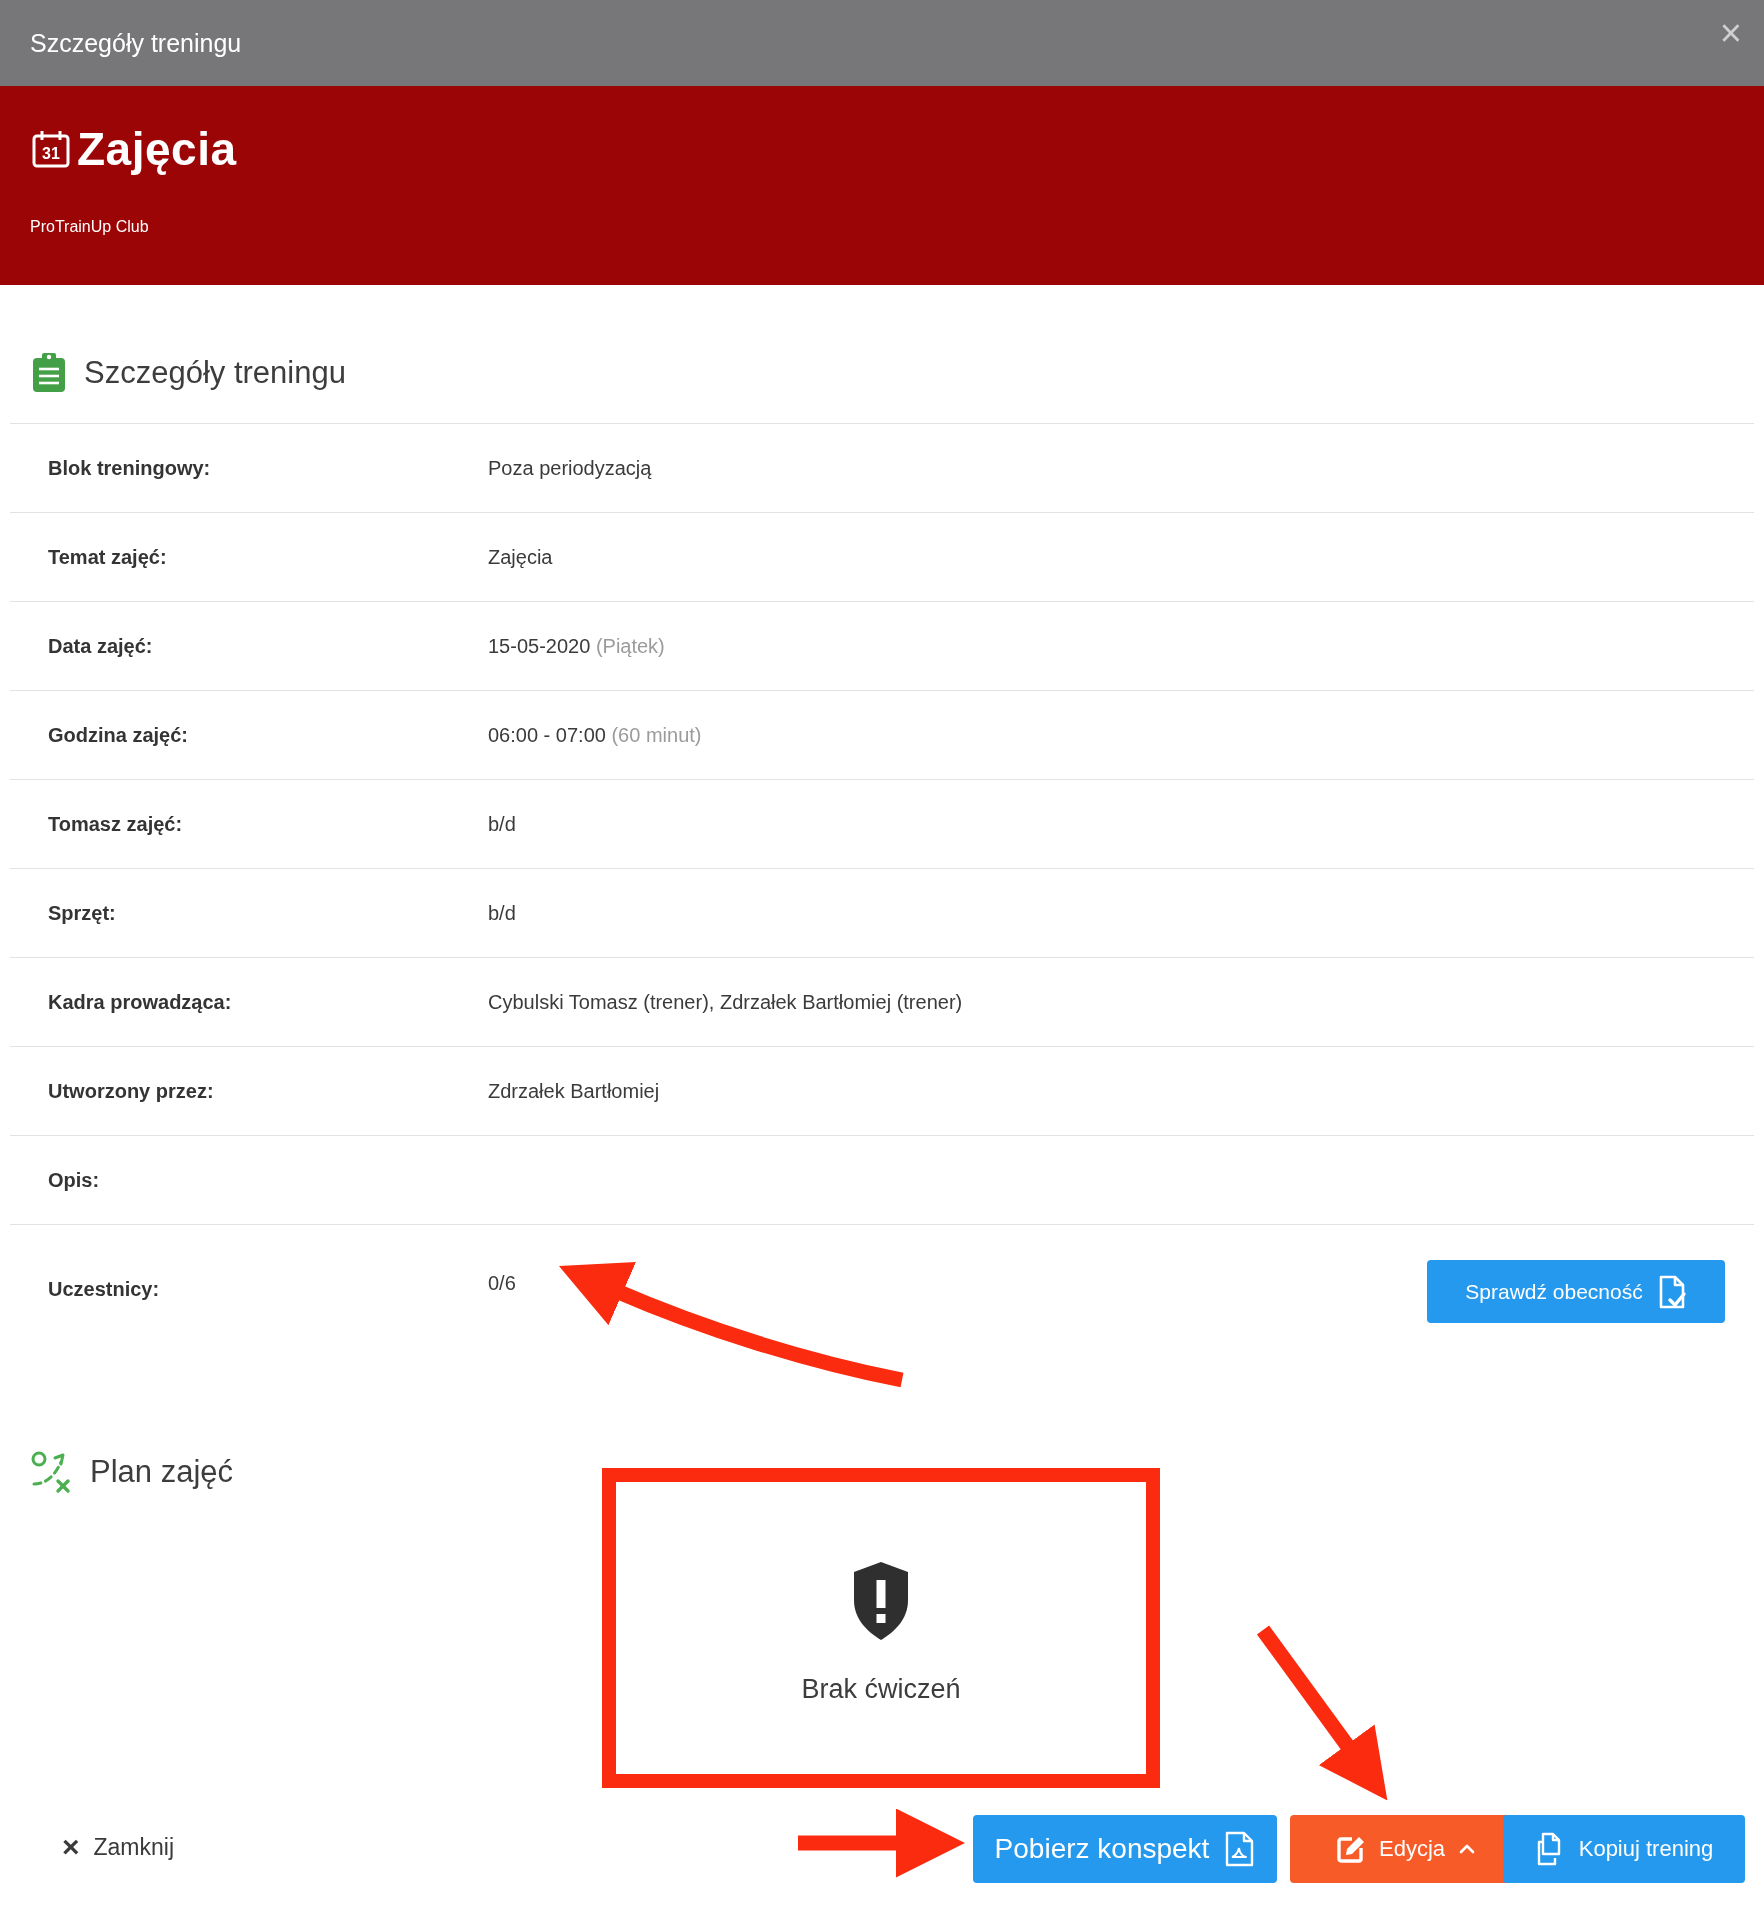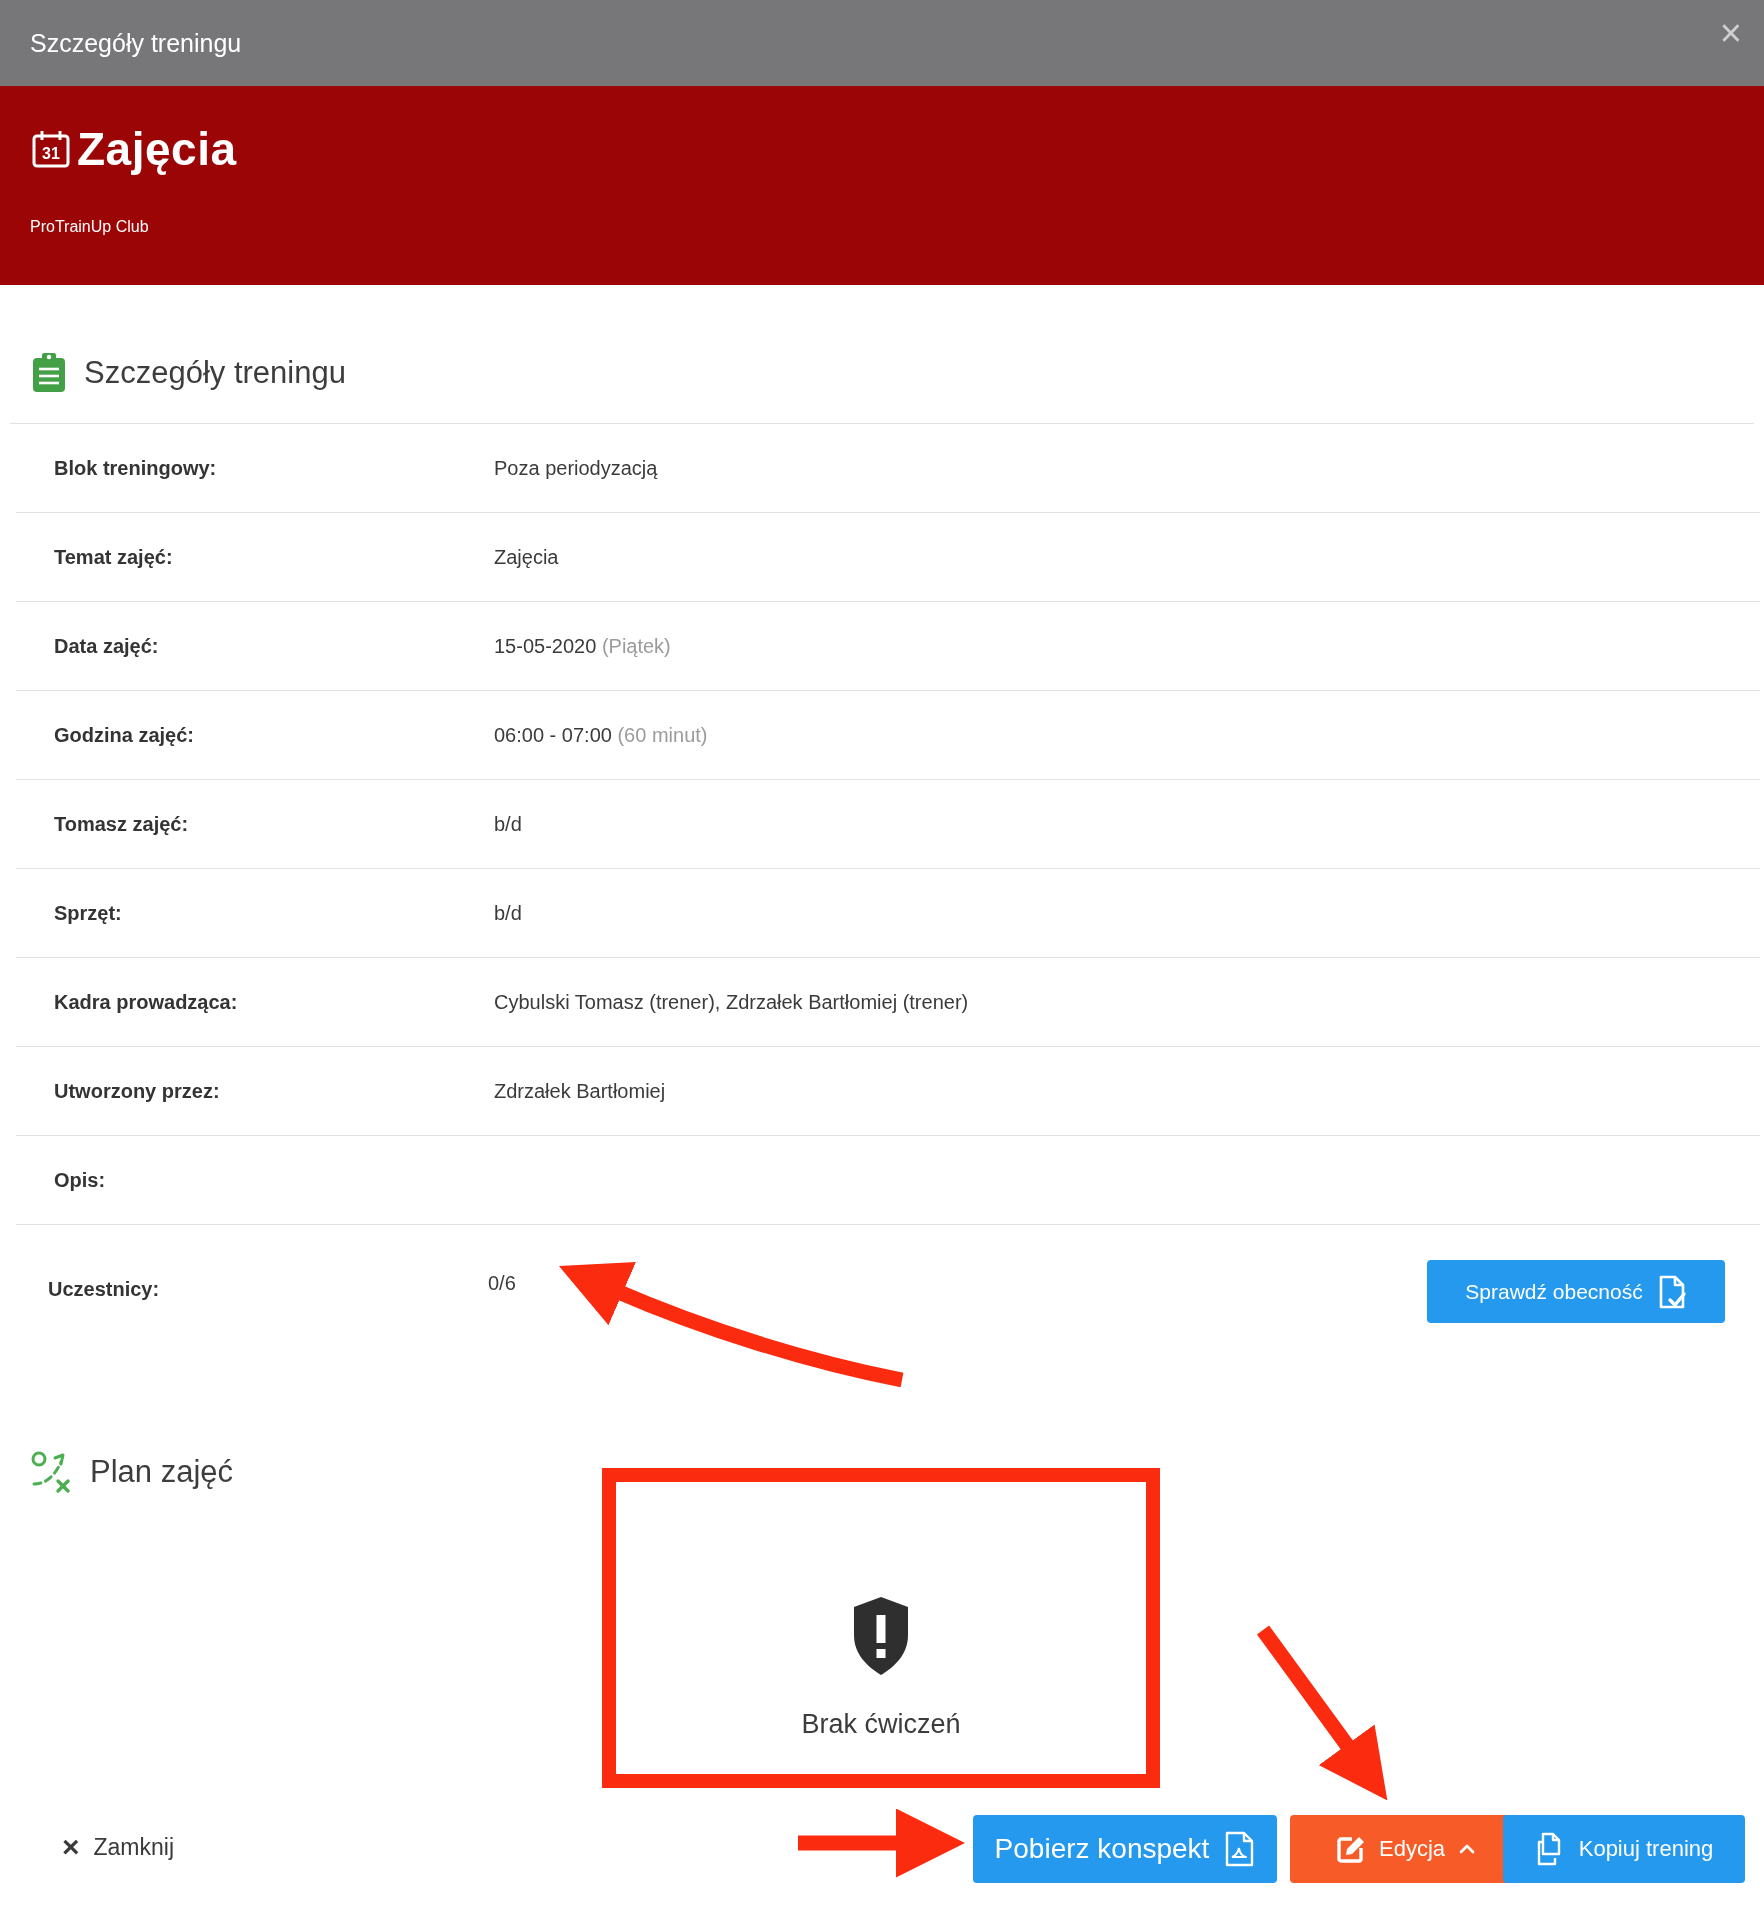--- a/index.html
+++ b/index.html
@@ -31,21 +31,21 @@
 
   
   .section-header { position:absolute; display:flex; align-items:center; gap:16px; }
   .section-header .txt { font-size:31px; font-weight:500; color:#3d3d3d; }
   .hdr-details { left:30px; top:352px; }
   .hdr-plan { left:30px; top:1450px; }
 
   .divider { position:absolute; left:10px; width:1744px; height:1px; background:#e2e2e2; }
 
   
-  .rows { position:absolute; left:16px; top:424px; width:1744px; }
+  .rows { position:absolute; left:10px; top:424px; width:1744px; }
   .detail-row {
     display:flex; align-items:center; height:89px; border-bottom:1px solid #e2e2e2;
     padding-left:38px;
   }
   .detail-label { width:440px; font-size:20px; font-weight:700; color:#343434; }
   .detail-value { font-size:20px; color:#3b3b3b; }
   .muted { color:#9b9b9b; }
 
   
   .participants-label { position:absolute; left:48px; top:1278px; font-size:20px; font-weight:700; color:#343434; }
@@ -55,21 +55,21 @@
     display:flex; align-items:center; justify-content:center; gap:14px;
     background:#2499ed; color:#ffffff; border:none; border-radius:4px;
     font-family:"Liberation Sans", sans-serif; cursor:pointer;
   }
   .attendance-btn { position:absolute; left:1427px; top:1260px; width:298px; height:63px; font-size:21px; }
 
   
   .empty-panel {
     position:absolute; left:602px; top:1468px; width:558px; height:320px;
     border:14px solid #fb2b10; background:#ffffff;
-    display:flex; flex-direction:column; align-items:center;justify-content:center;
+    display:flex; flex-direction:column; align-items:center;
   }
   .empty-panel .shield { margin-top:78px; }
   .empty-text { margin-top:32px; font-size:27px; color:#3c3c3c; }
 
   
   .footer-close {
     position:absolute; left:62px; top:1832px; display:flex; align-items:center; gap:14px;
     cursor:pointer;
   }
   .footer-close .x { font-size:30px; font-weight:700; color:#3a3a3a; line-height:1; }

